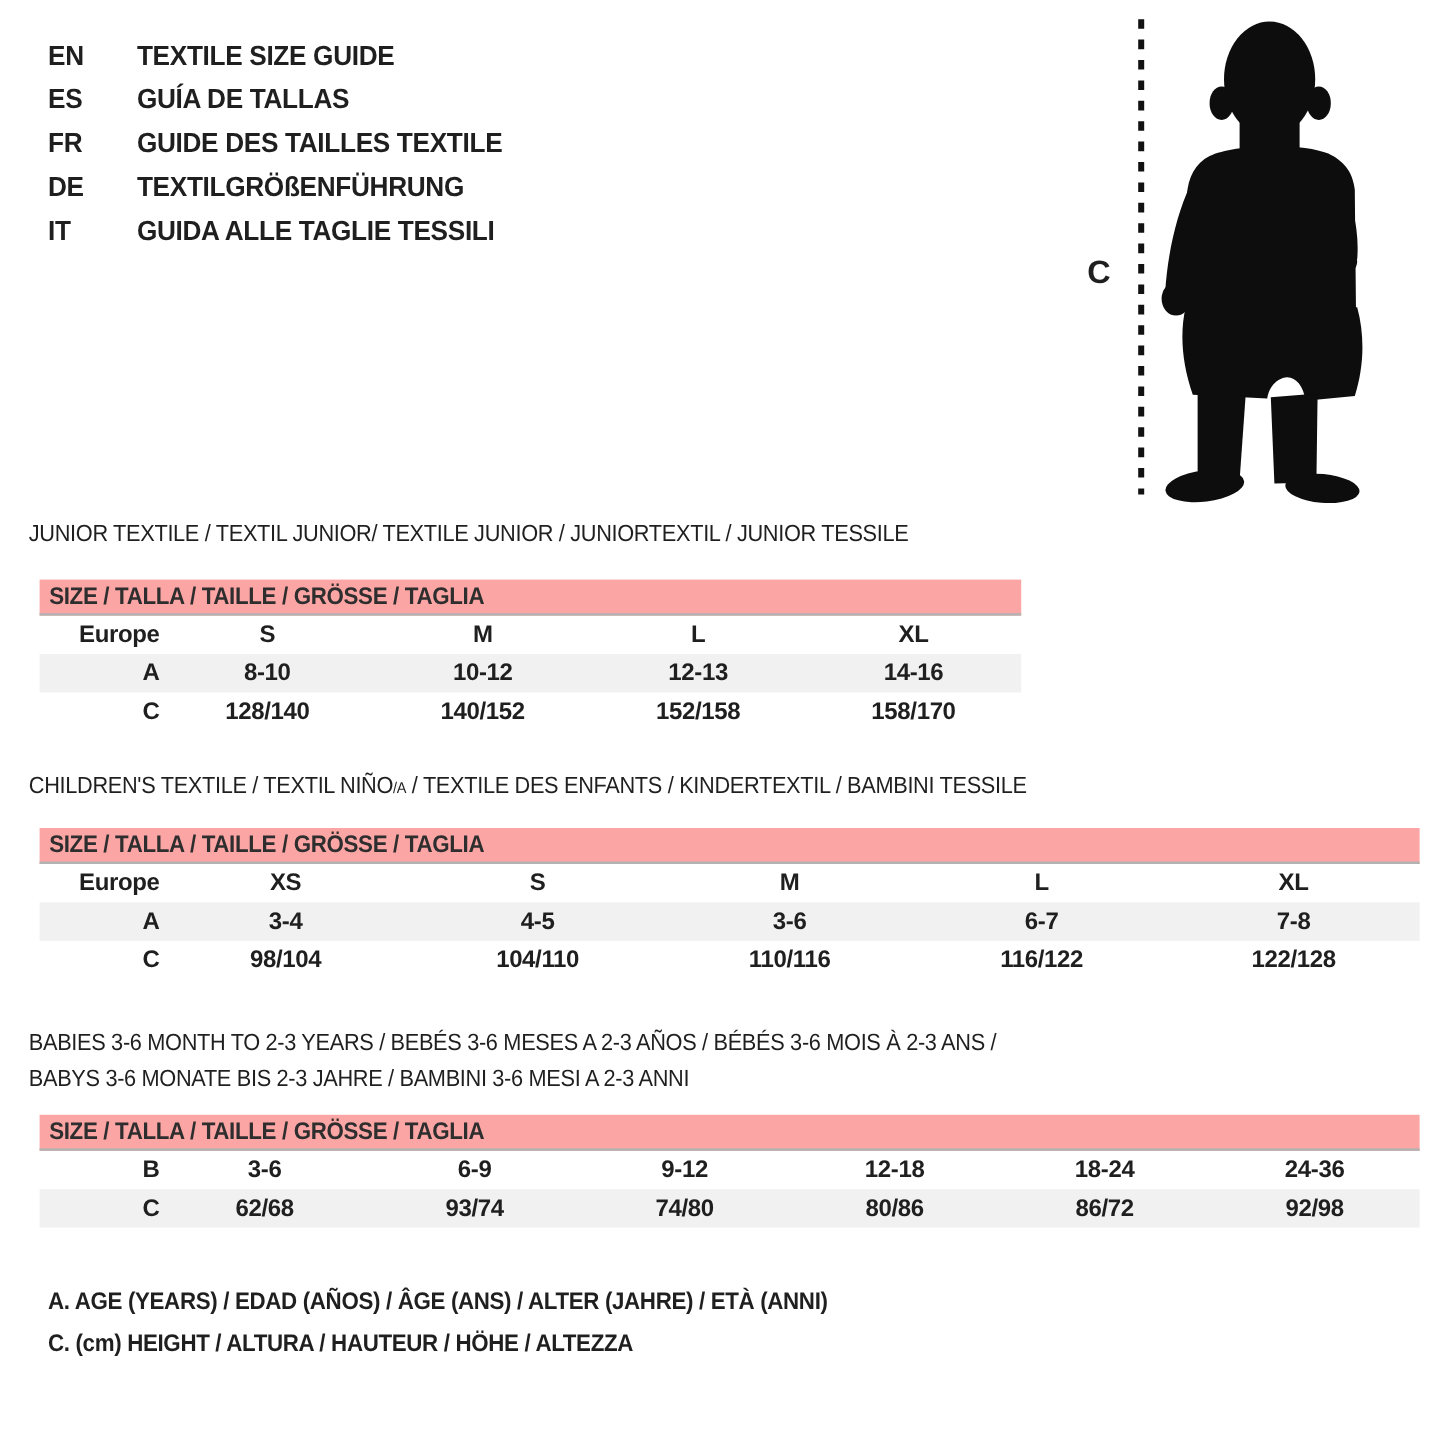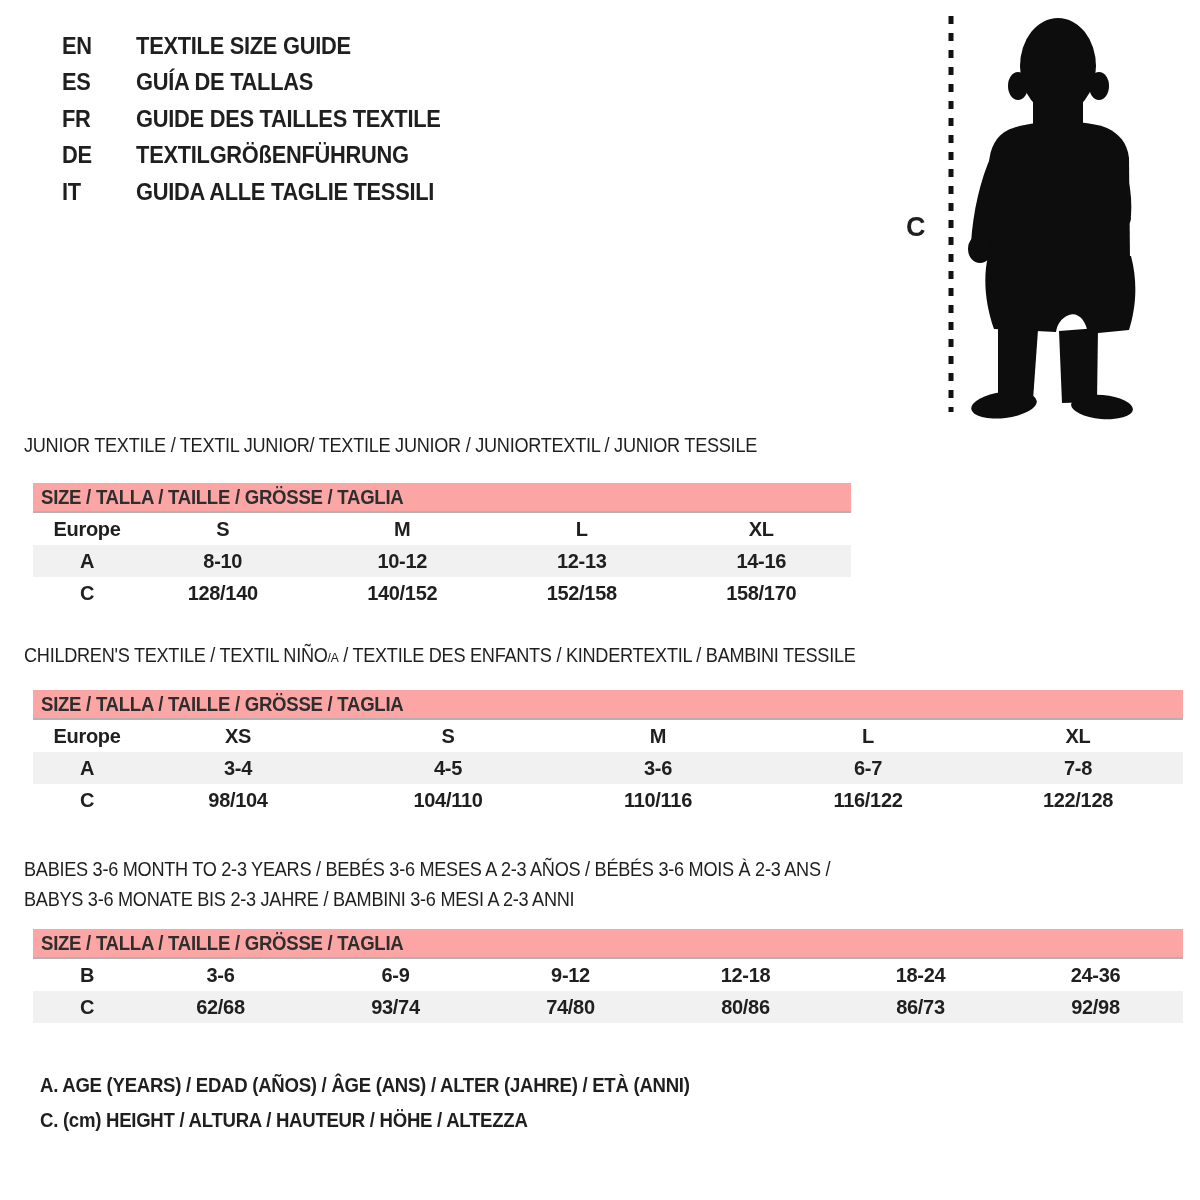--- a/index.html
+++ b/index.html
@@ -4,21 +4,21 @@
 <style>
   html,body { margin:0; padding:0; background:#ffffff; }
   .page {
     position:relative; width:1200px; height:1200px; background:#ffffff;
     color:#1f1f1f; font-family:"Liberation Sans", sans-serif; font-weight:700;
     overflow:hidden; letter-spacing:-0.3px;
   }
   .condense { display:inline-block; transform:scaleX(0.93); transform-origin:0 50%; white-space:nowrap; }
 
   
-  .lang-block { position:absolute; left:40px; top:28px;margin-left:22px; }
+  .lang-block { position:absolute; left:40px; top:28px; }
   .lang-row { display:flex; height:36.5px; align-items:center; font-size:23px;
               transform:scaleX(0.95); transform-origin:0 50%; white-space:nowrap; }
   .lang-code { width:78px; }
 
   
   .figure-wrap { position:absolute; left:930px; top:8px; width:250px; height:412px; }
   .figure-label { position:absolute; left:906px; top:212px; font-size:27px; }
 
   
   .sec-title { position:absolute; left:24px; margin:0; font-size:19.5px; white-space:nowrap; font-weight:400; }
@@ -33,21 +33,21 @@
   .children-table { top:690px; width:1150px; }
   .babies-table   { top:929px; width:1150px; }
   .thead {
     height:28px; line-height:28px; background:#fca5a5; border-bottom:2px solid #b2b2b2;
     padding-left:8px; font-size:20px; color:#2e2e2e;
   }
   .trow { display:grid; align-items:center; height:32px; font-size:20px; }
   .cols-4 { grid-template-columns:100px repeat(4,1fr); }
   .cols-5 { grid-template-columns:100px repeat(5,1fr); }
   .cols-6 { grid-template-columns:100px repeat(6,1fr); }
-  .tlabel { padding-left:8px; text-align:center; }
+  .tlabel { padding-left:8px; text-align:right; }
   .tcell  { text-align:center; }
   .row-band { background:#f1f1f1; }
 
   
   .legend { position:absolute; left:40px; top:1068px; font-size:20px; line-height:35px; }
   .legend-line { height:35px; }
 </style>
 </head>
 <body>
 
@@ -178,21 +178,21 @@
       <span class="tcell">12-18</span>
       <span class="tcell">18-24</span>
       <span class="tcell">24-36</span>
     </div>
     <div class="trow cols-6 row-band">
       <span class="tlabel">C</span>
       <span class="tcell">62/68</span>
       <span class="tcell">93/74</span>
       <span class="tcell">74/80</span>
       <span class="tcell">80/86</span>
-      <span class="tcell">86/73</span>
+      <span class="tcell">86/72</span>
       <span class="tcell">92/98</span>
     </div>
   </div>
 
   <div class="legend">
     <div class="legend-line">
       <span class="condense">A. AGE (YEARS) / EDAD (AÑOS) / ÂGE (ANS) / ALTER (JAHRE) / ETÀ (ANNI)</span>
     </div>
     <div class="legend-line">
       <span class="condense">C. (cm) HEIGHT / ALTURA / HAUTEUR / HÖHE / ALTEZZA</span>

